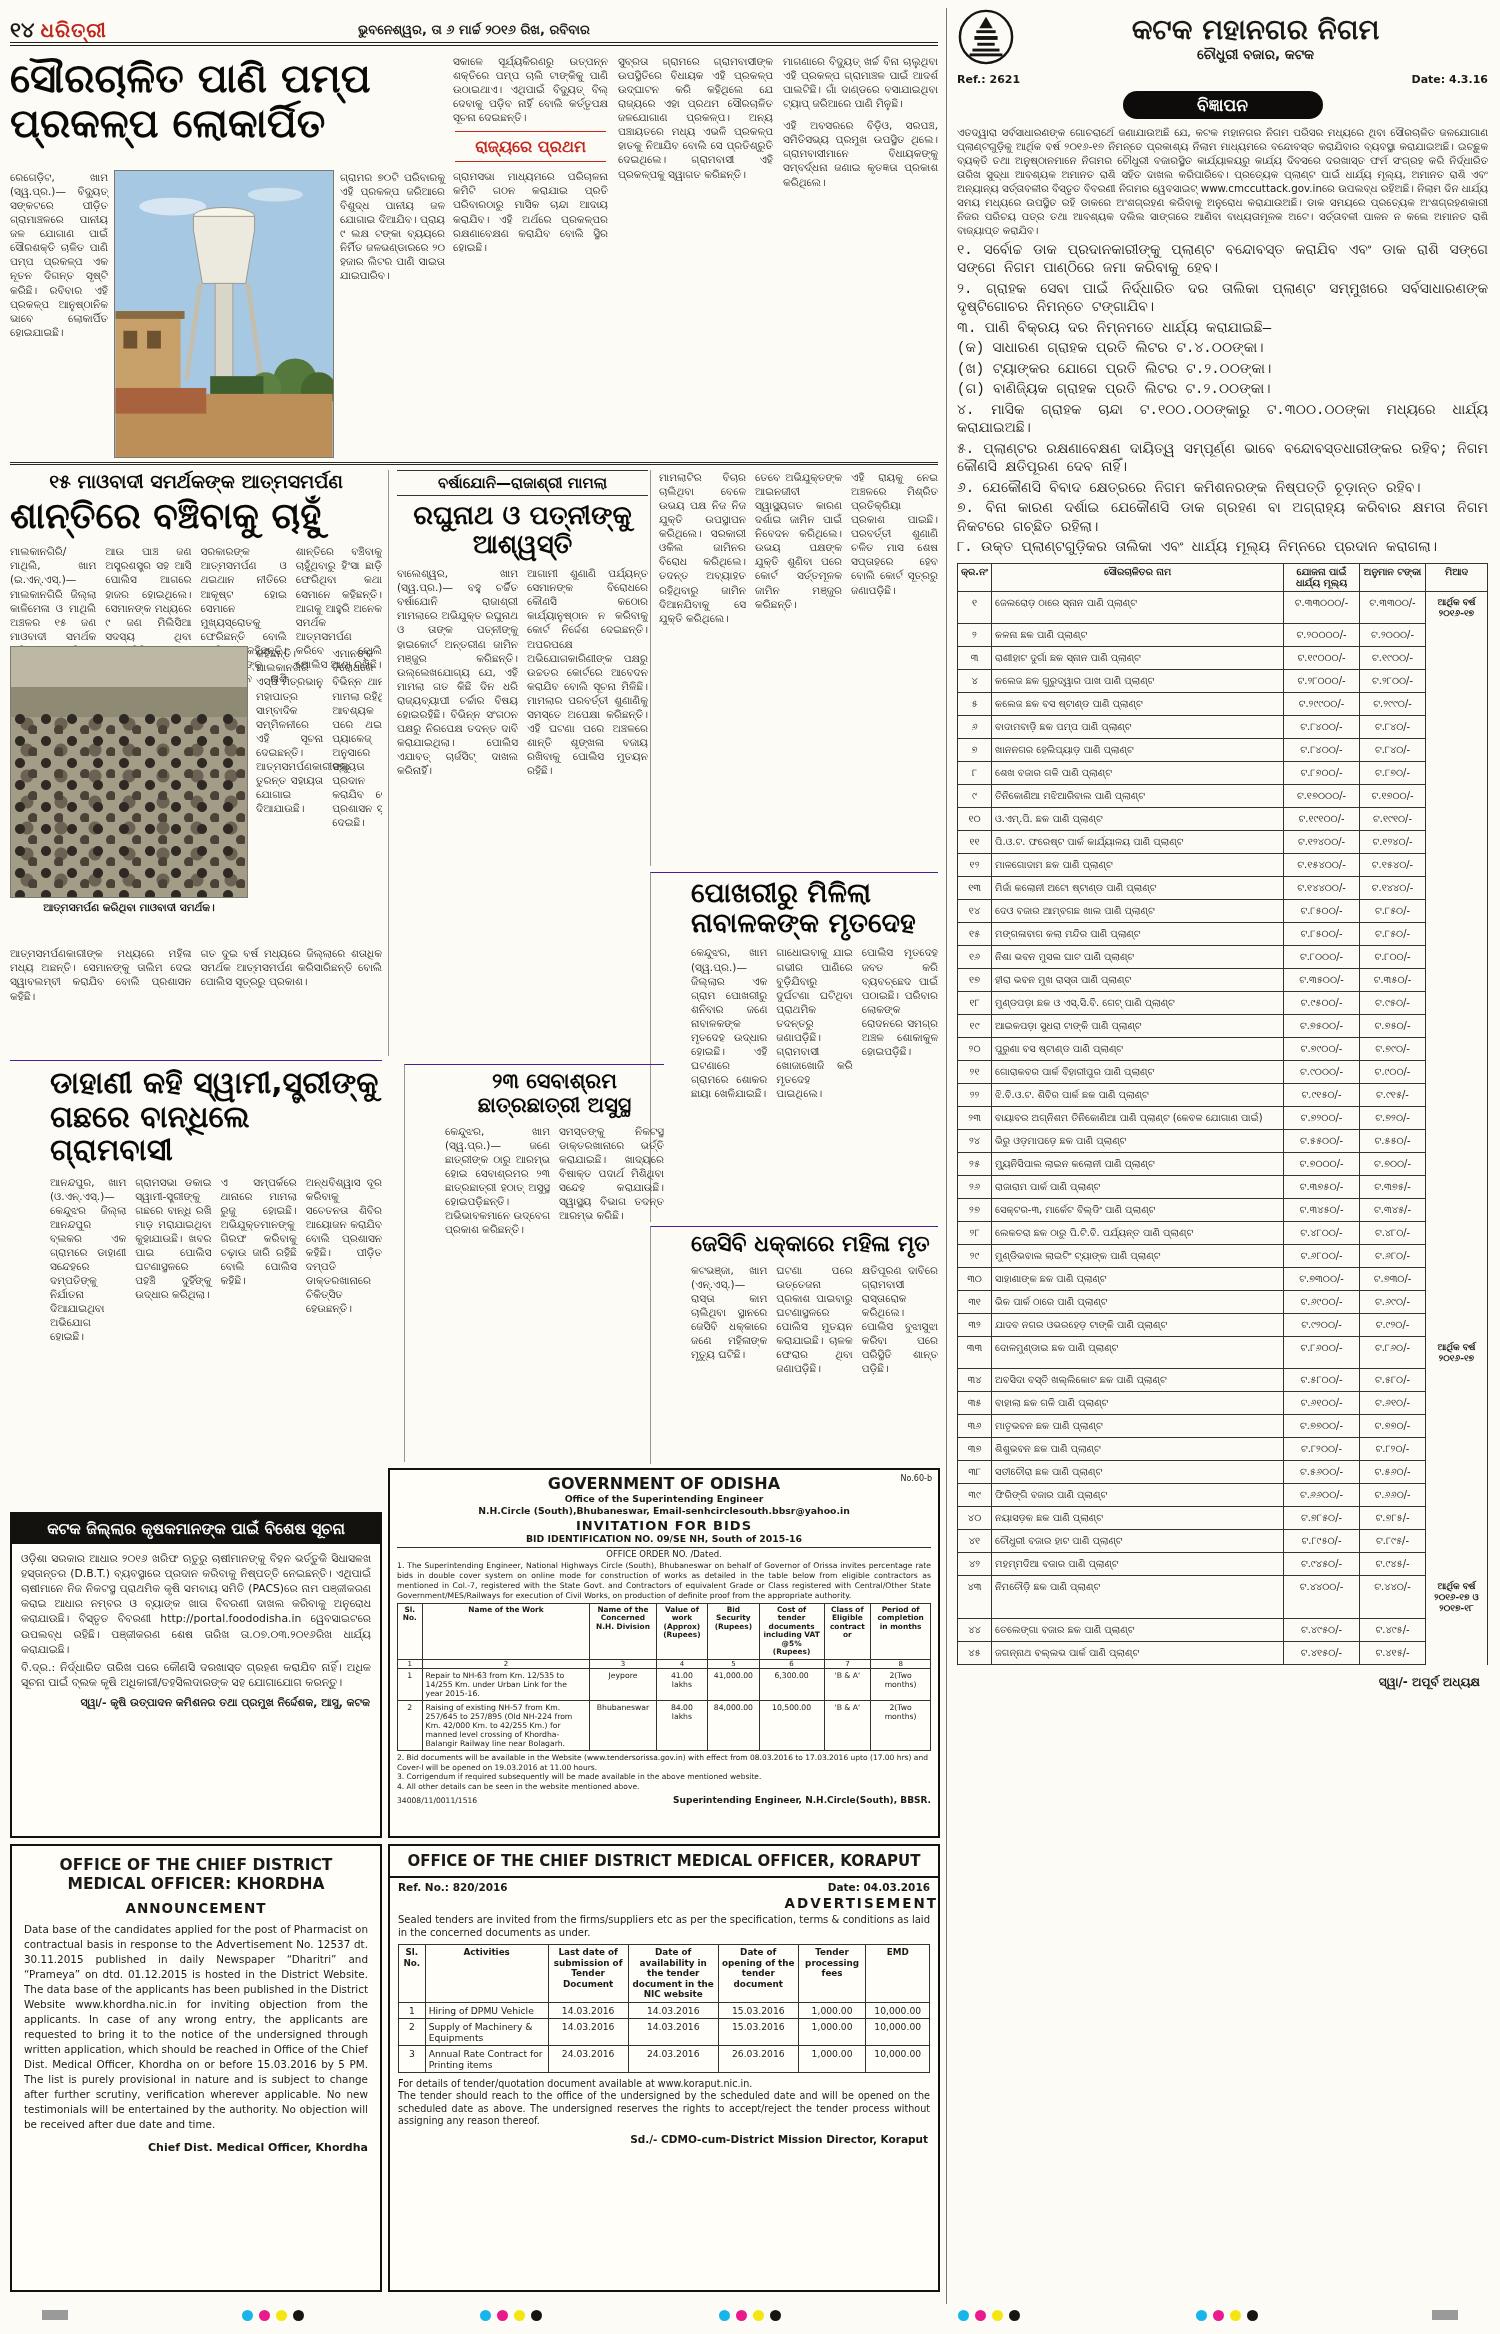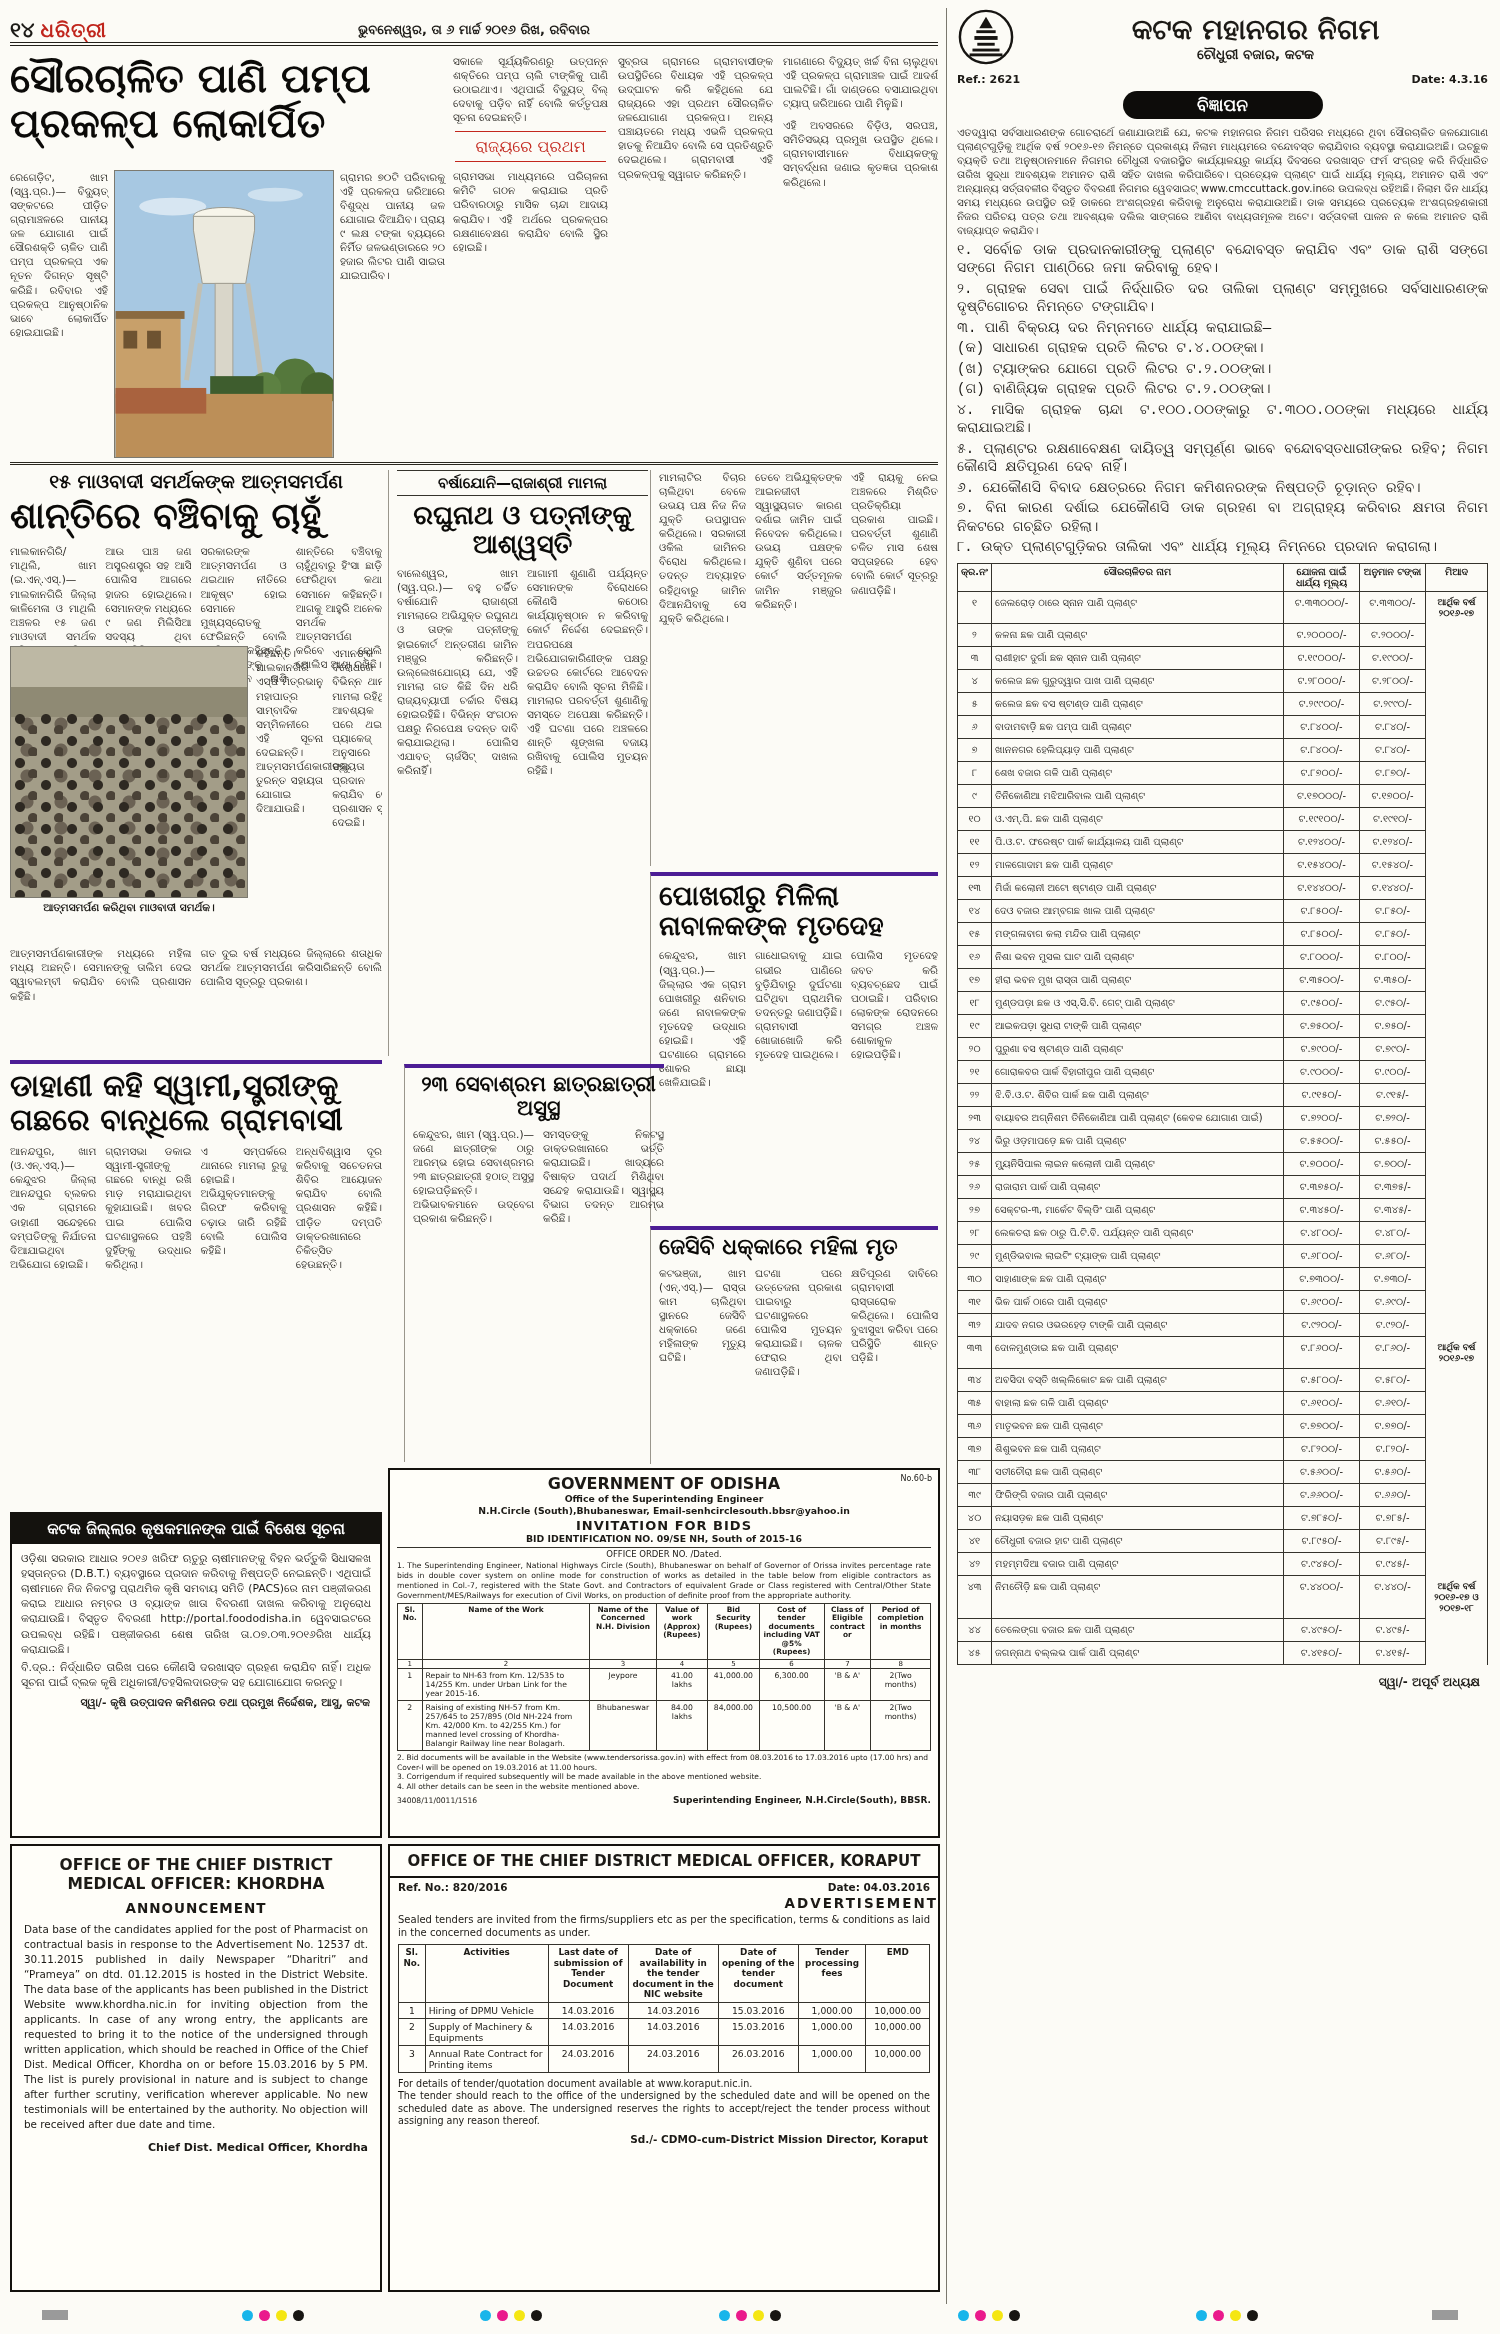--- a/index.html
+++ b/index.html
@@ -6,40 +6,40 @@
   html,body{background:#d9d6cd;}
   .page{position:relative;width:1500px;height:2334px;margin:0 auto;background:#fcfbf6;
         font-family:"DejaVu Sans","Liberation Sans",sans-serif;color:#1c1a16;overflow:hidden;}
   .sec{position:absolute;overflow:hidden;}
   .hl{font-weight:700;line-height:1.12;color:#0b0a08;}
   .kicker{font-weight:700;color:#0b0a08;}
   .bt{font-size:10.5px;line-height:1.34;text-align:justify;color:#211f1a;}
   .cols{display:flex;gap:9px;}
   .cols .c{flex:1 1 0;min-width:0;}
   .vr{border-left:1px solid #9a968c;padding-left:8px;}
-  .rule-top{border-top:4px solid #4c1d95;padding-top:5px;}
+  .rule-top{border-top:1px solid #4c1d95;padding-top:5px;padding-left:40px;}
   .box{border:2px solid #14120e;background:#fffef9;}
   .tbl{border-collapse:collapse;width:100%;}
   .tbl th,.tbl td{border:1px solid #35332c;padding:2px 3px;vertical-align:top;}
   .tbl th{font-weight:700;text-align:center;}
   
   #page-header{left:10px;top:8px;width:928px;height:38px;border-bottom:4px double #22201a;
                display:flex;align-items:flex-end;}
   #page-header .pno{font-size:21px;font-weight:700;}
   #page-header .mast{font-size:20px;font-weight:800;color:#c0251c;margin-left:6px;letter-spacing:1px;}
   #page-header .dl{position:absolute;left:0;right:0;bottom:4px;text-align:center;font-size:13px;font-weight:700;}
   
   #lead{left:10px;top:54px;width:928px;height:406px;}
   #lead .lead-hl{position:absolute;left:0;top:2px;width:438px;height:106px;font-size:40px;}
   #lead .lead-c1{position:absolute;left:0;top:116px;width:98px;height:288px;}
   #lead .lead-photo{position:absolute;left:104px;top:116px;width:220px;height:288px;border:1px solid #7c7a70;background:#a7c8e2;}
   #lead .lead-c2{position:absolute;left:330px;top:116px;width:105px;height:288px;}
   #lead .lead-right{position:absolute;left:443px;top:0;width:485px;height:404px;display:flex;gap:10px;}
   #lead .lead-right .rc{flex:1 1 0;min-width:0;}
-  .inset-red{margin:7px 2px;padding:5px 0;text-align:center;font-weight:400;font-size:16px;color:#c3271d;
+  .inset-red{margin:7px 2px;padding:5px 0;text-align:center;font-weight:700;font-size:16px;color:#c3271d;
              border-top:1.5px solid #c3271d;border-bottom:1.5px solid #c3271d;}
   #rule1{left:10px;top:462px;width:928px;height:0;border-top:3px double #2a281f;position:absolute;}
   
   #surrender{left:10px;top:470px;width:372px;height:586px;}
   #surrender .kicker{font-size:19px;text-align:center;}
   #surrender .hl{font-size:36px;margin-top:3px;white-space:nowrap;}
   #surrender .band1{margin-top:8px;height:96px;}
   #surrender .band2{display:flex;gap:8px;margin-top:6px;height:292px;}
   .crowd{position:relative;width:238px;height:252px;border:1px solid #7c7a70;
          background:linear-gradient(#bdb8a4 0 16%,#8f8a74 16% 28%,#a39d88 28% 100%);flex:0 0 238px;}

